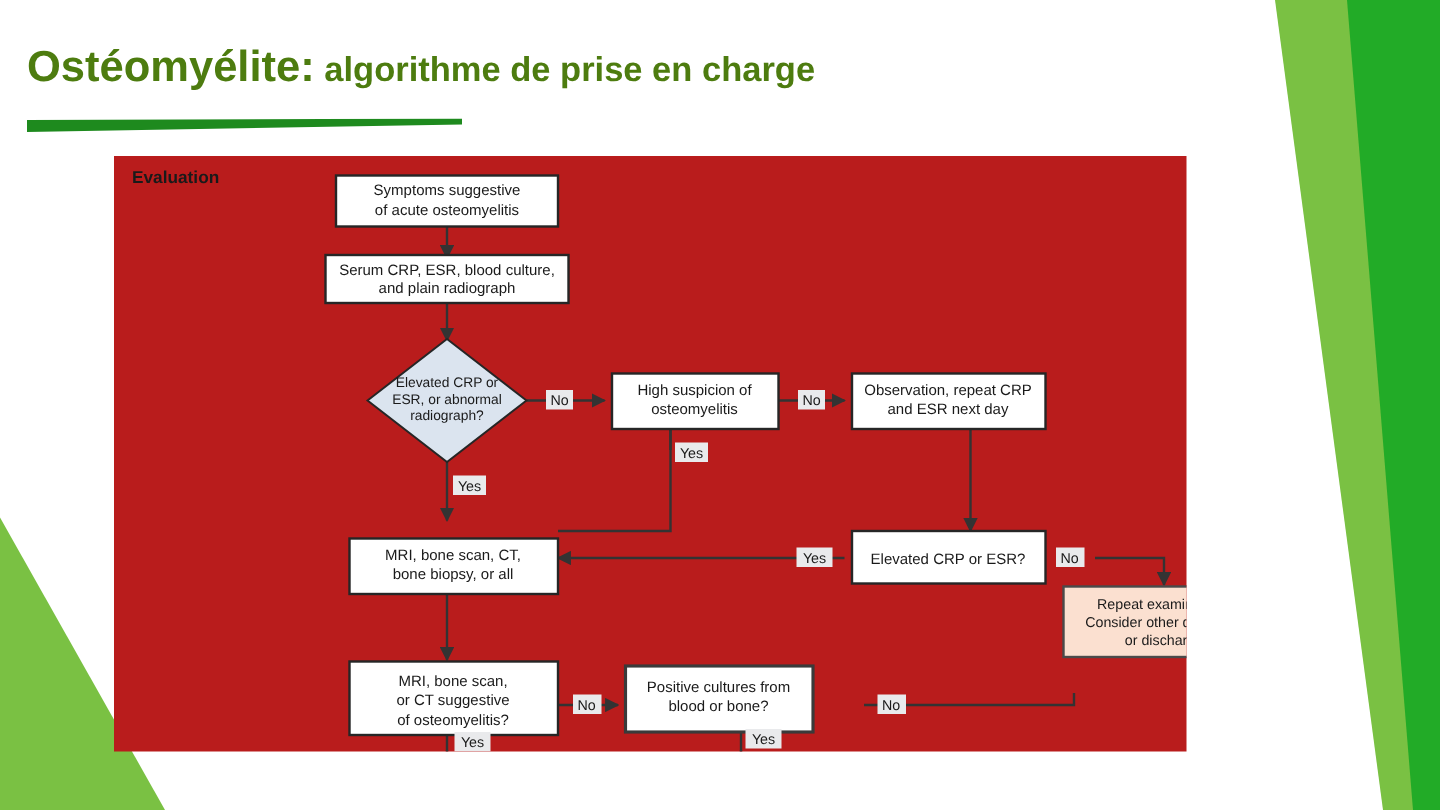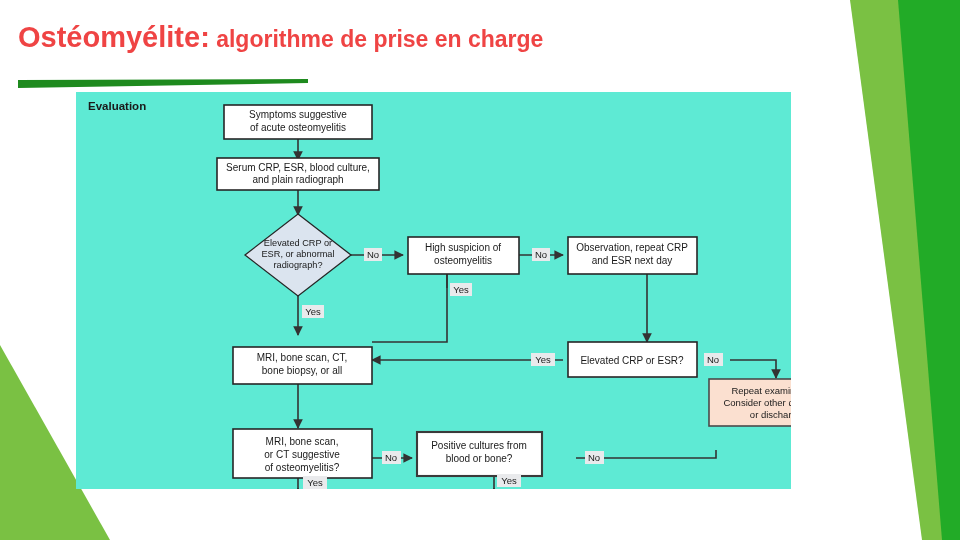--- a/index.html
+++ b/index.html
@@ -40,45 +40,45 @@
   #title-block {
     position: absolute;
     left: 18px;
     top: 18px;
     width: 700px;
     height: 52px;
   }
   #page-title {
     margin: 0;
     font-size: 29px;
-    line-height: 38px;
-    color: #ef4444;
+    line-height: 54px;
+    color: #4d7c0f;
     font-weight: bold;
     white-space: nowrap;
   }
   #page-title .subtitle {
     font-size: 23px;
     font-weight: bold;
   }
   #title-rule {
     position: absolute;
     left: 0;
     top: 61px;
     width: 290px;
     height: 9px;
   }
 
   
   #flowchart-panel {
     position: absolute;
     left: 76px;
-    top: 92px;
+    top: 104px;
     width: 715px;
     height: 397px;
-    background: #5eead4;
+    background: #b91c1c;
   }
   #flowchart-svg {
     display: block;
     width: 715px;
     height: 397px;
   }
 
   
   #caption {
     position: absolute;

